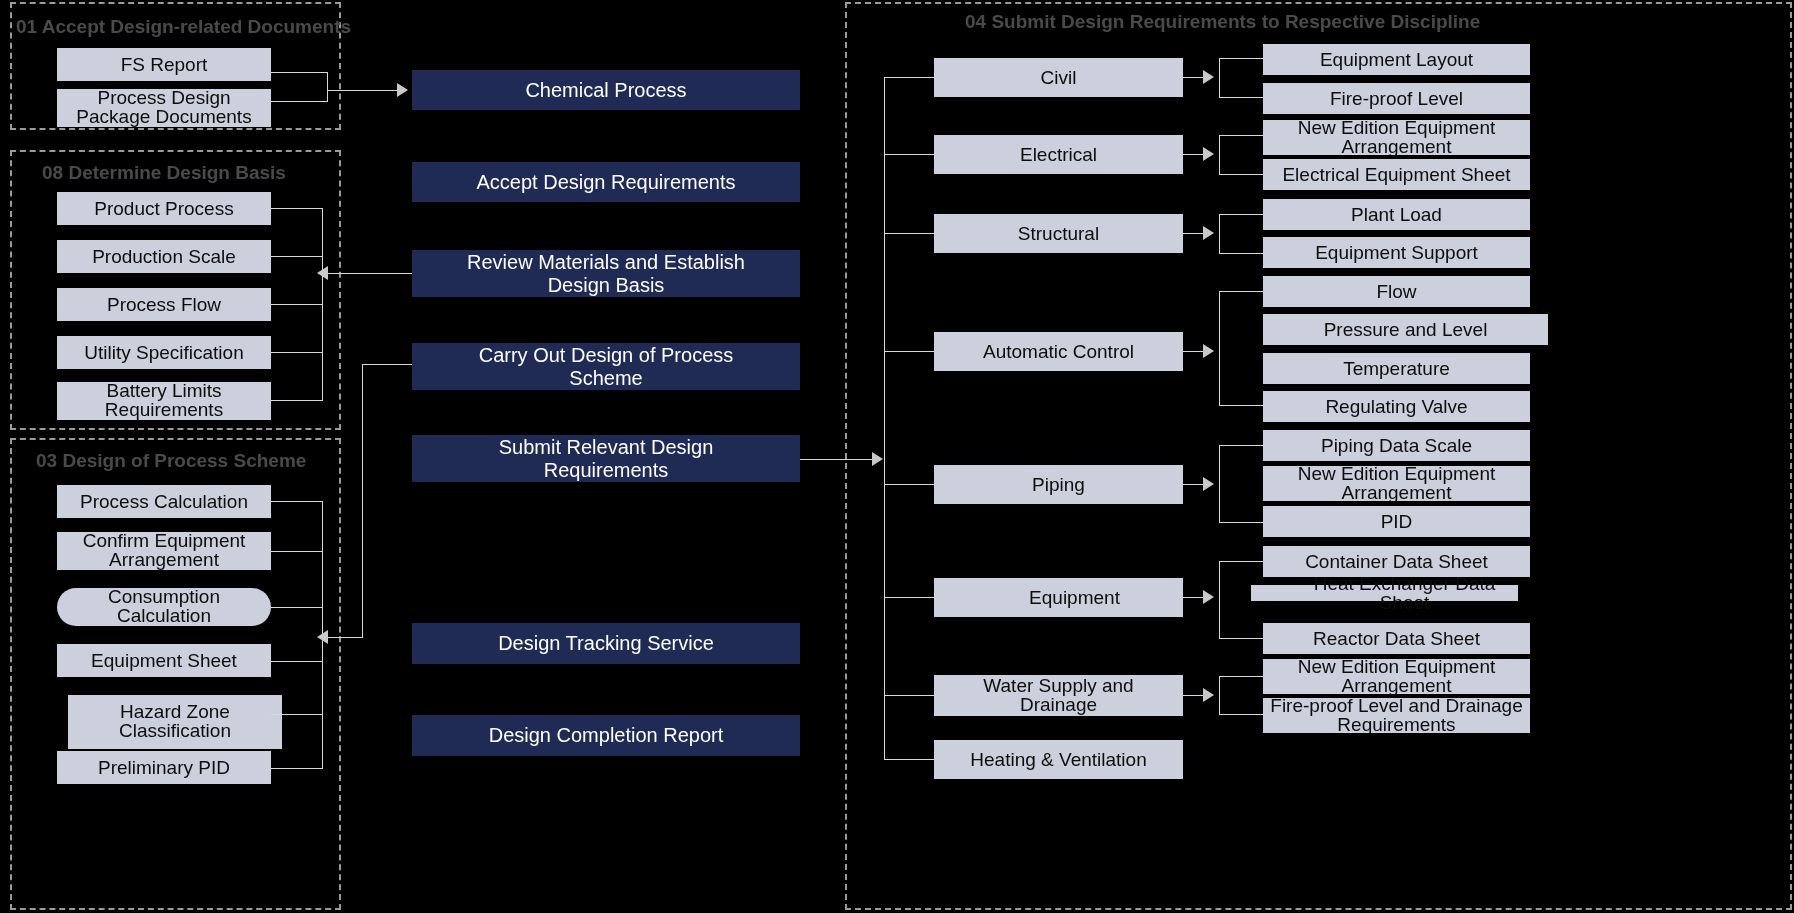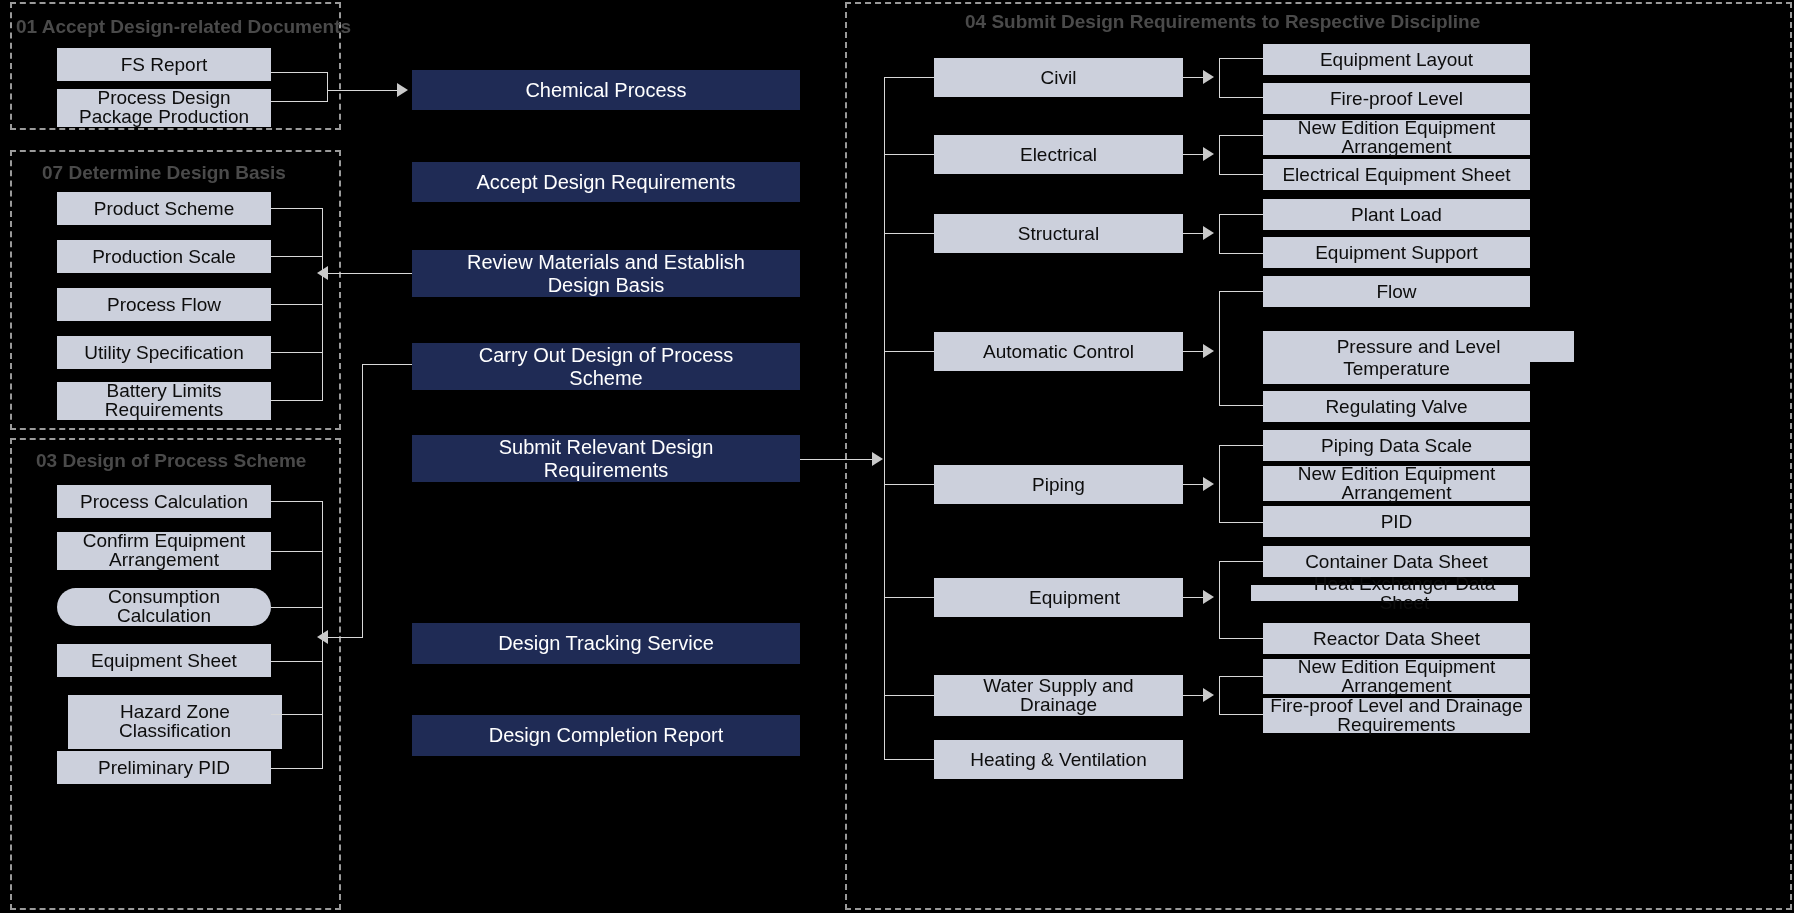--- a/index.html
+++ b/index.html
@@ -95,32 +95,32 @@
 </head>
 <body>
 
 <div class="canvas">
 
   <div class="group" style="left:10px; top:2px; width:331px; height:128px;"></div>
   <div class="group-title" style="left:16px; top:16px;">01 Accept Design-related Documents</div>
 
   <div class="lbox" style="left:57px; top:48px; width:214px; height:33px;">FS Report</div>
   <div class="lbox two-line" style="left:57px; top:89px; width:214px; height:38px; white-space:pre-line;">Process Design
-Package Production</div>
+Package Documents</div>
 
   <div class="hline" style="left:271px; top:72px; width:57px;"></div>
   <div class="hline" style="left:271px; top:101px; width:57px;"></div>
   <div class="vline" style="left:327px; top:72px; height:30px;"></div>
   <div class="hline" style="left:327px; top:90px; width:70px;"></div>
   <div class="arrow-r" style="left:397px; top:83px;"></div>
 
   <div class="group" style="left:10px; top:150px; width:331px; height:280px;"></div>
-  <div class="group-title" style="left:42px; top:162px;">07 Determine Design Basis</div>
-
-  <div class="lbox" style="left:57px; top:192px; width:214px; height:33px;">Product  Scheme</div>
+  <div class="group-title" style="left:42px; top:162px;">08 Determine Design Basis</div>
+
+  <div class="lbox" style="left:57px; top:192px; width:214px; height:33px;">Product  Process</div>
   <div class="lbox" style="left:57px; top:240px; width:214px; height:33px;">Production Scale</div>
   <div class="lbox" style="left:57px; top:288px; width:214px; height:33px;">Process Flow</div>
   <div class="lbox" style="left:57px; top:336px; width:214px; height:33px;">Utility Specification</div>
   <div class="lbox two-line" style="left:57px; top:382px; width:214px; height:38px; white-space:pre-line;">Battery Limits
 Requirements</div>
 
   <div class="hline" style="left:271px; top:208px; width:52px;"></div>
   <div class="hline" style="left:271px; top:256px; width:52px;"></div>
   <div class="hline" style="left:271px; top:304px; width:52px;"></div>
   <div class="hline" style="left:271px; top:352px; width:52px;"></div>
@@ -234,21 +234,21 @@
   <div class="hline" style="left:884px; top:759px; width:50px;"></div>
 
   <div class="lbox" style="left:1263px; top:44px; width:267px; height:31px;">Equipment Layout</div>
   <div class="lbox" style="left:1263px; top:83px; width:267px; height:31px;">Fire-proof Level</div>
   <div class="lbox two-line" style="left:1263px; top:120px; width:267px; height:35px; white-space:pre-line;">New Edition Equipment
 Arrangement</div>
   <div class="lbox" style="left:1263px; top:159px; width:267px; height:31px;">Electrical Equipment Sheet</div>
   <div class="lbox" style="left:1263px; top:199px; width:267px; height:31px;">Plant Load</div>
   <div class="lbox" style="left:1263px; top:237px; width:267px; height:31px;">Equipment Support</div>
   <div class="lbox" style="left:1263px; top:276px; width:267px; height:31px;">Flow</div>
-  <div class="lbox" style="left:1263px; top:331px; width:311px; height:31px;">Pressure and Level</div>
+  <div class="lbox" style="left:1263px; top:314px; width:285px; height:31px;">Pressure and Level</div>
   <div class="lbox" style="left:1263px; top:353px; width:267px; height:31px;">Temperature</div>
   <div class="lbox" style="left:1263px; top:391px; width:267px; height:31px;">Regulating Valve</div>
   <div class="lbox" style="left:1263px; top:430px; width:267px; height:31px;">Piping Data Scale</div>
   <div class="lbox two-line" style="left:1263px; top:466px; width:267px; height:35px; white-space:pre-line;">New Edition Equipment
 Arrangement</div>
   <div class="lbox" style="left:1263px; top:506px; width:267px; height:31px;">PID</div>
   <div class="lbox" style="left:1263px; top:546px; width:267px; height:31px;">Container Data Sheet</div>
   <div class="lbox" style="left:1251px; top:585px; width:267px; height:16px;padding-left:44px;">Heat Exchanger Data Sheet</div>
   <div class="lbox" style="left:1263px; top:623px; width:267px; height:31px;text-align:right;">Reactor Data Sheet</div>
   <div class="lbox two-line" style="left:1263px; top:659px; width:267px; height:35px; white-space:pre-line;">New Edition Equipment

